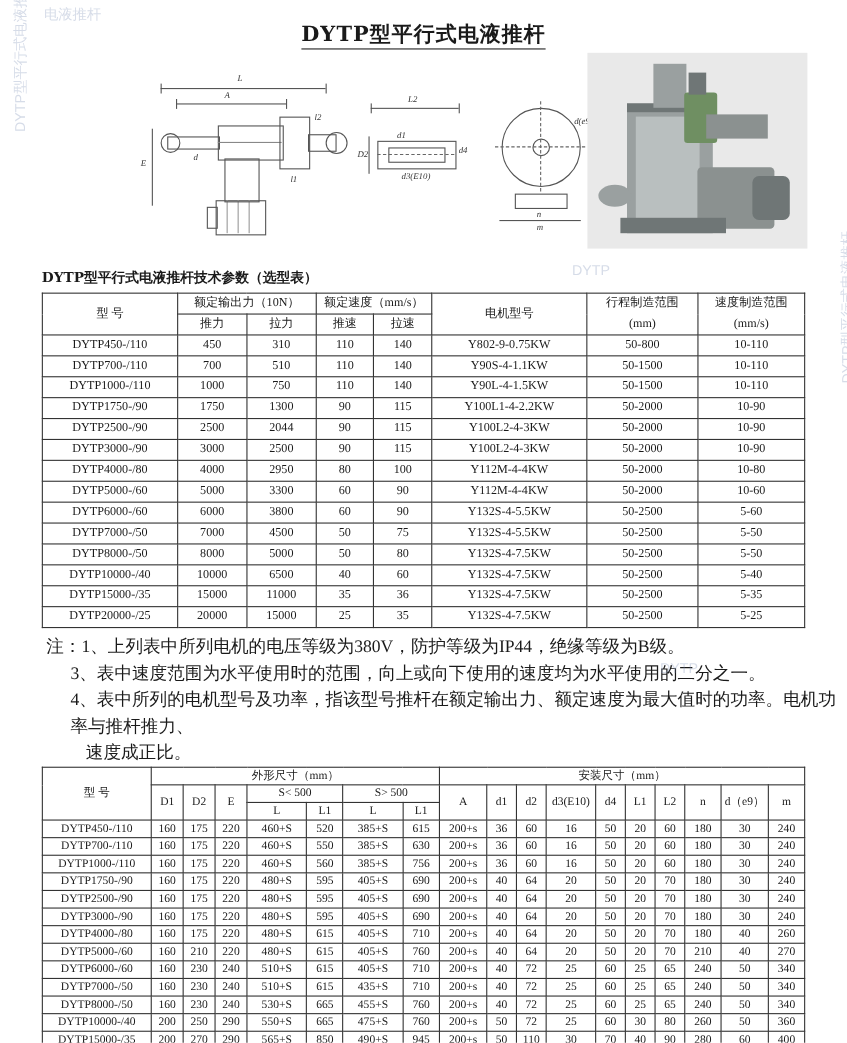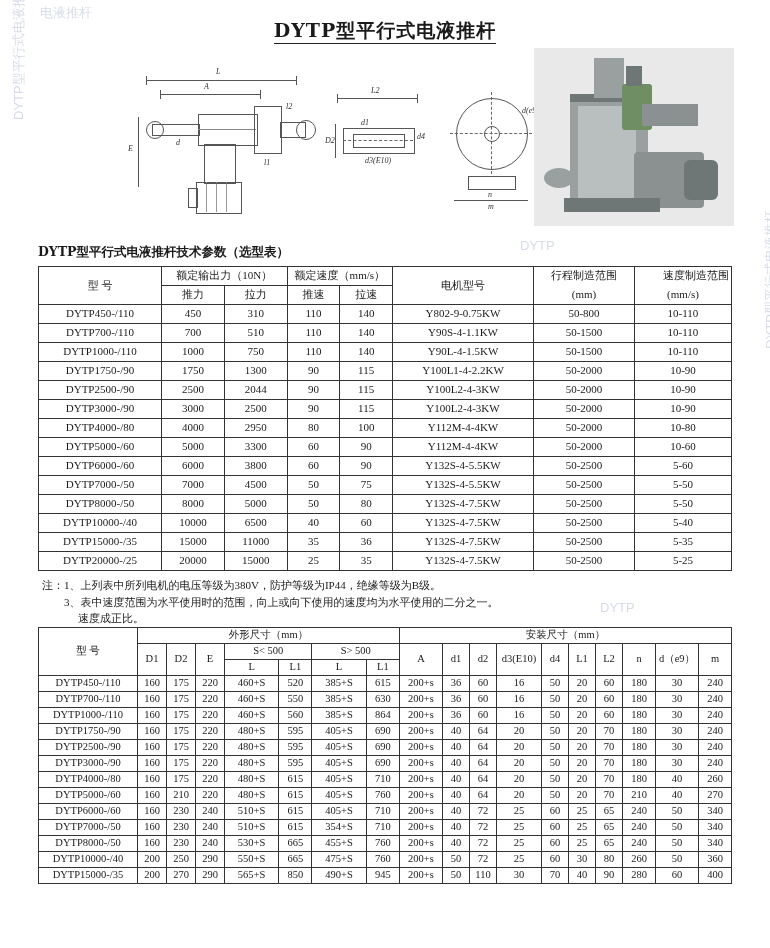--- a/index.html
+++ b/index.html
@@ -78,21 +78,21 @@
     padding:1px 2px;
     font-weight:normal;
     line-height:1.25;
     white-space:nowrap;
   }
   .t1{width:694px;}
   .t1 td,.t1 th{height:16px;}
   .t2{width:694px;font-size:10.5px;}
   .t2 td,.t2 th{height:15px;padding:0 1px;}
   .notes{
-    margin:6px 0 0 42px;font-size:11px;line-height:1.5;
+    margin:6px 0 0 42px;font-size:16px;line-height:1.5;
     font-family:"Liberation Serif",serif;
   }
   .notes div{text-indent:0;}
   .notes .ind{padding-left:22px;}
 </style>
 </head>
 <body>
 
 <div class="page">
 
@@ -191,21 +191,21 @@
   <div class="sec-title">DYTP型平行式电液推杆技术参数（选型表）</div>
 
   <table class="t1">
     <thead>
       <tr>
         <th rowspan="2" style="width:118px;">型  号</th>
         <th colspan="2" style="width:150px;">额定输出力（10N）</th>
         <th colspan="2" style="width:112px;">额定速度（mm/s）</th>
         <th rowspan="2" style="width:136px;">电机型号</th>
         <th style="width:96px;border-bottom:none;">行程制造范围</th>
-        <th style="width:92px;border-bottom:none;text-align:right;">速度制造范围</th>
+        <th style="width:92px;border-bottom:none;">速度制造范围</th>
       </tr>
       <tr>
         <th>推力</th>
         <th>拉力</th>
         <th>推速</th>
         <th>拉速</th>
         <th style="border-top:none;">(mm)</th>
         <th style="border-top:none;">(mm/s)</th>
       </tr>
     </thead>
@@ -351,20 +351,21 @@
           <td>5-25</td>
         </tr>
       </tbody>
   </table>
 
   <div class="notes">
     <div>
       <span>注：</span><span>1、上列表中所列电机的电压等级为380V，防护等级为IP44，绝缘等级为B级。</span>
     </div>
     <div class="ind"><span>3、表中速度范围为水平使用时的范围，向上或向下使用的速度均为水平使用的二分之一。</span></div>
+    <div class="ind"><span>4、表中所列的电机型号及功率，指该型号推杆在额定输出力、额定速度为最大值时的功率。电机功率与推杆推力、</span></div>
     <div class="ind" style="padding-left:36px;"><span>速度成正比。</span></div>
   </div>
 
 
   <table class="t2">
     <thead>
       <tr>
         <th rowspan="3" style="width:96px;">型  号</th>
         <th colspan="7">外形尺寸（mm）</th>
         <th colspan="10">安装尺寸（mm）</th>
@@ -435,21 +436,21 @@
           <td>240</td>
         </tr>
         <tr>
           <td>DYTP1000-/110</td>
           <td>160</td>
           <td>175</td>
           <td>220</td>
           <td>460+S</td>
           <td>560</td>
           <td>385+S</td>
-          <td>864</td>
+          <td>756</td>
           <td>200+s</td>
           <td>36</td>
           <td>60</td>
           <td>16</td>
           <td>50</td>
           <td>20</td>
           <td>60</td>
           <td>180</td>
           <td>30</td>
           <td>240</td>
@@ -574,21 +575,21 @@
           <td>50</td>
           <td>340</td>
         </tr>
         <tr>
           <td>DYTP7000-/50</td>
           <td>160</td>
           <td>230</td>
           <td>240</td>
           <td>510+S</td>
           <td>615</td>
-          <td>354+S</td>
+          <td>435+S</td>
           <td>710</td>
           <td>200+s</td>
           <td>40</td>
           <td>72</td>
           <td>25</td>
           <td>60</td>
           <td>25</td>
           <td>65</td>
           <td>240</td>
           <td>50</td>

